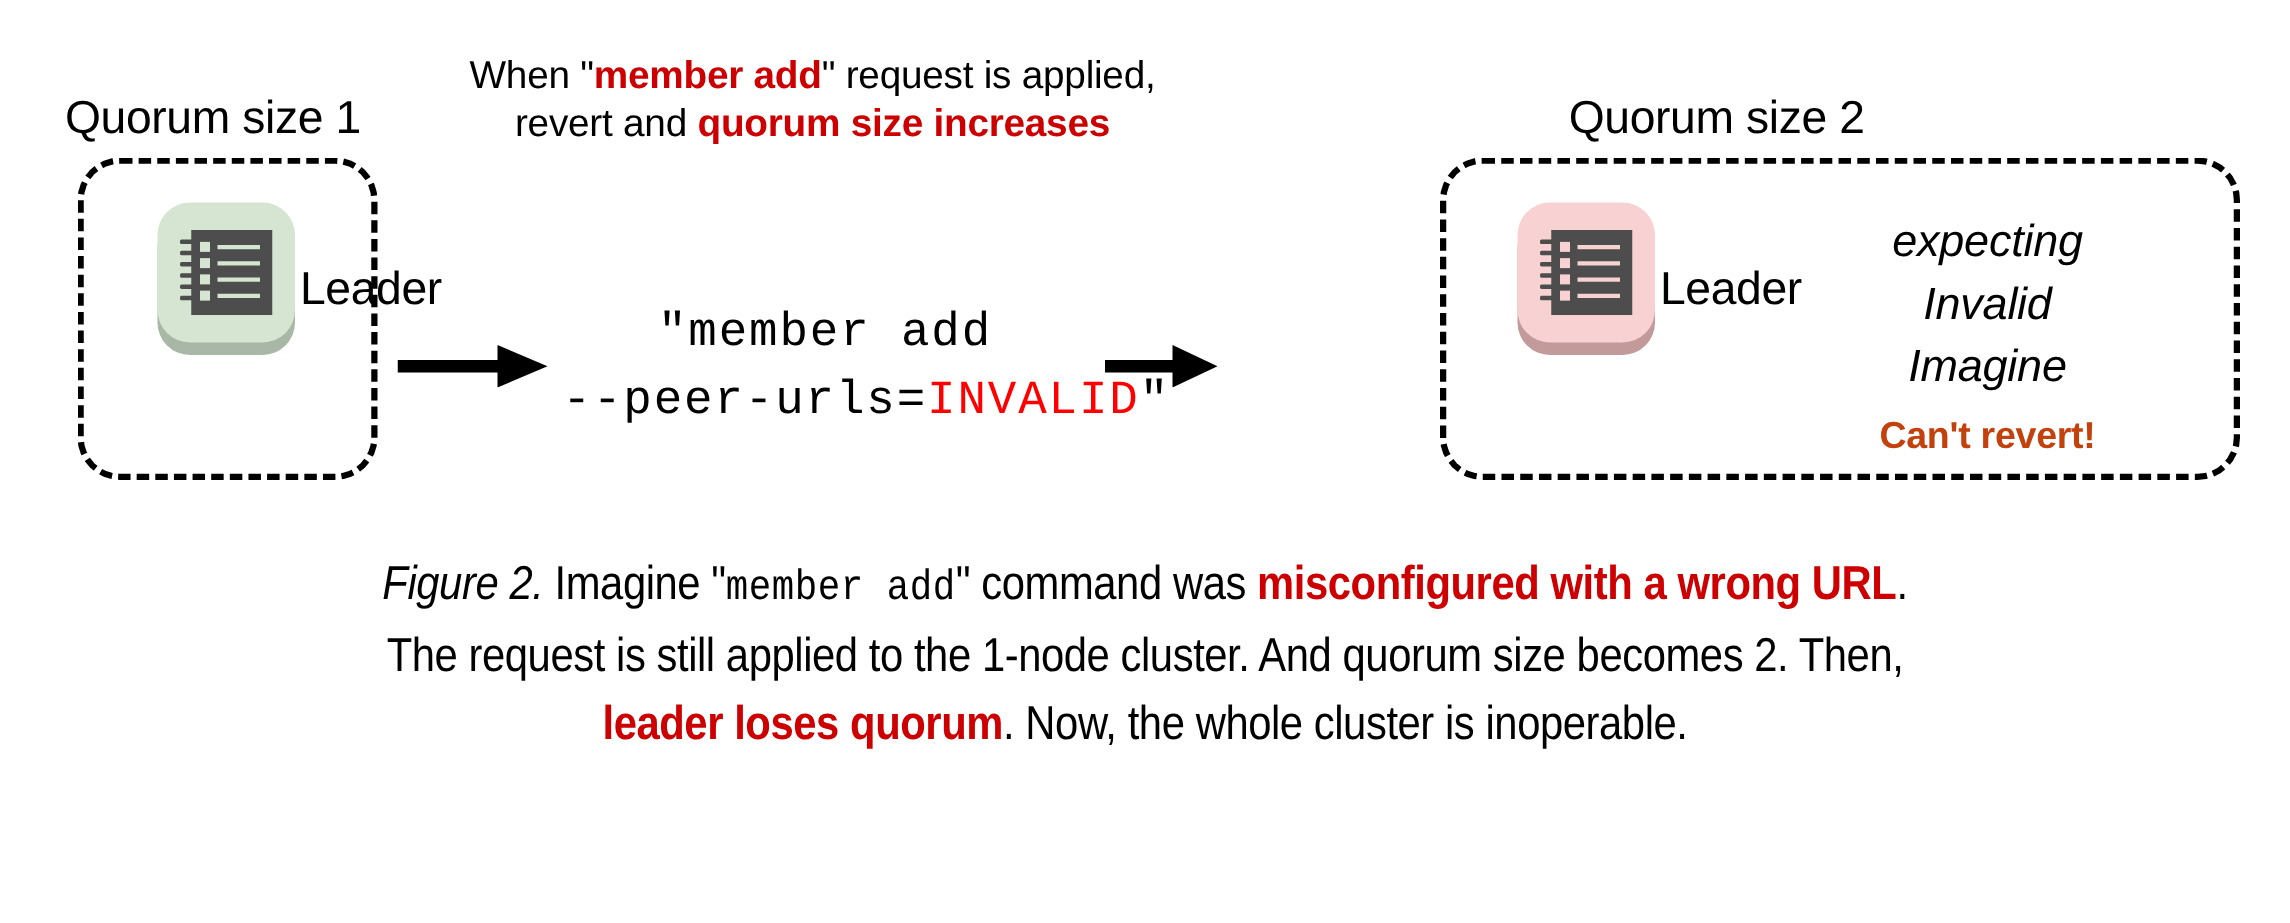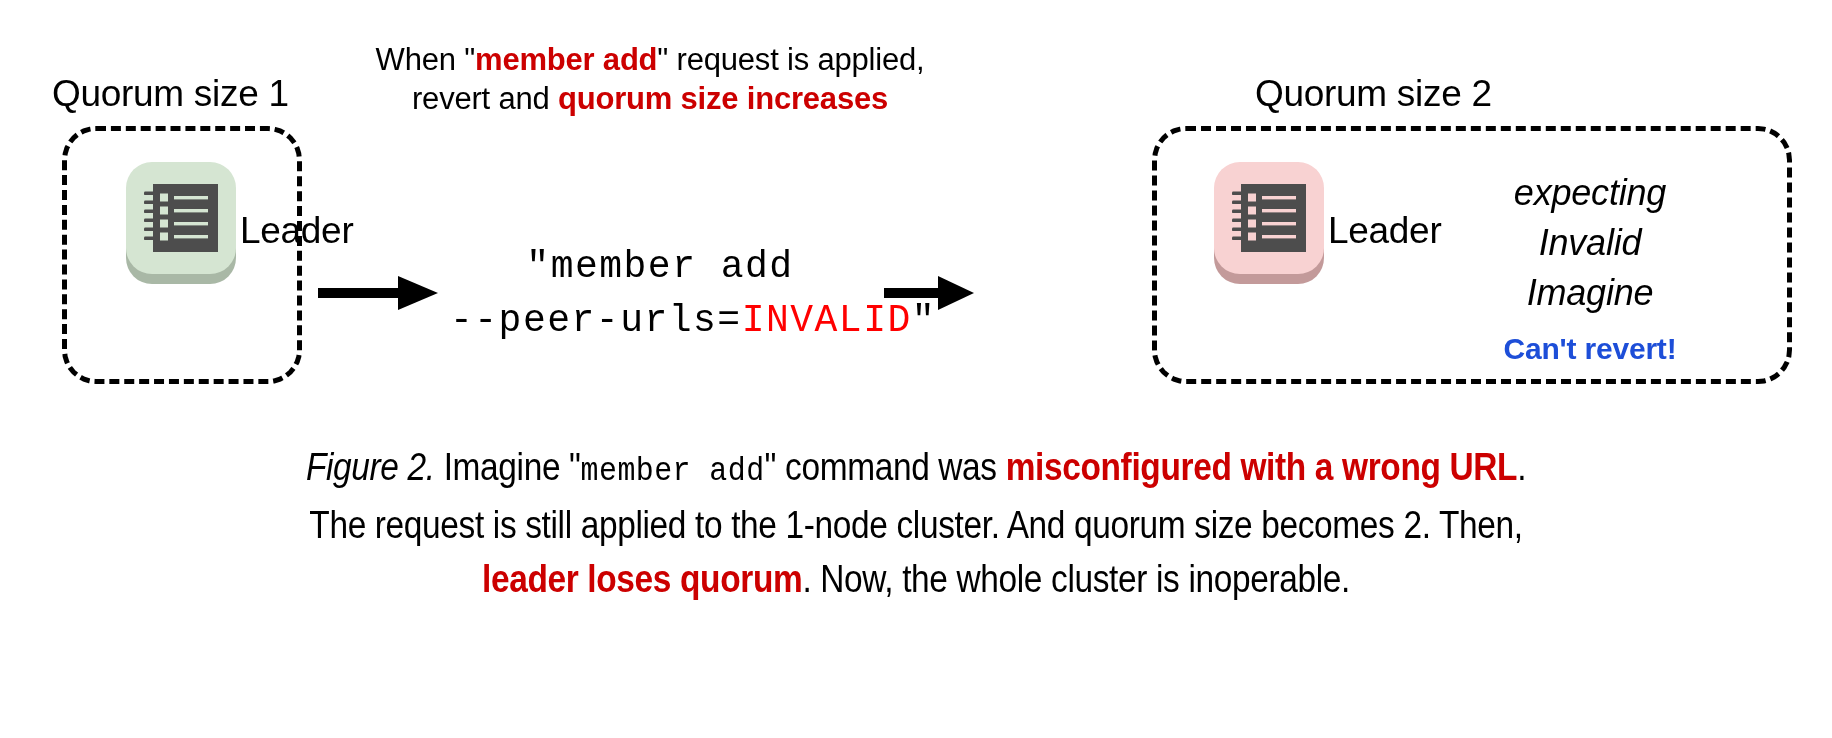--- a/index.html
+++ b/index.html
@@ -129,21 +129,21 @@
     font-style: italic;
     font-size: 36px;
     line-height: 50px;
     font-weight: 400;
     letter-spacing: -0.2px;
     white-space: nowrap;
   }
   .status-revert {
     position: absolute;
     text-align: center;
-    color: #1d4ed8;
+    color: #c2410c;
     font-weight: 700;
     font-size: 30px;
     line-height: 1;
     letter-spacing: -0.2px;
     white-space: nowrap;
   }
 
   
   .figure-caption {
     position: absolute;

